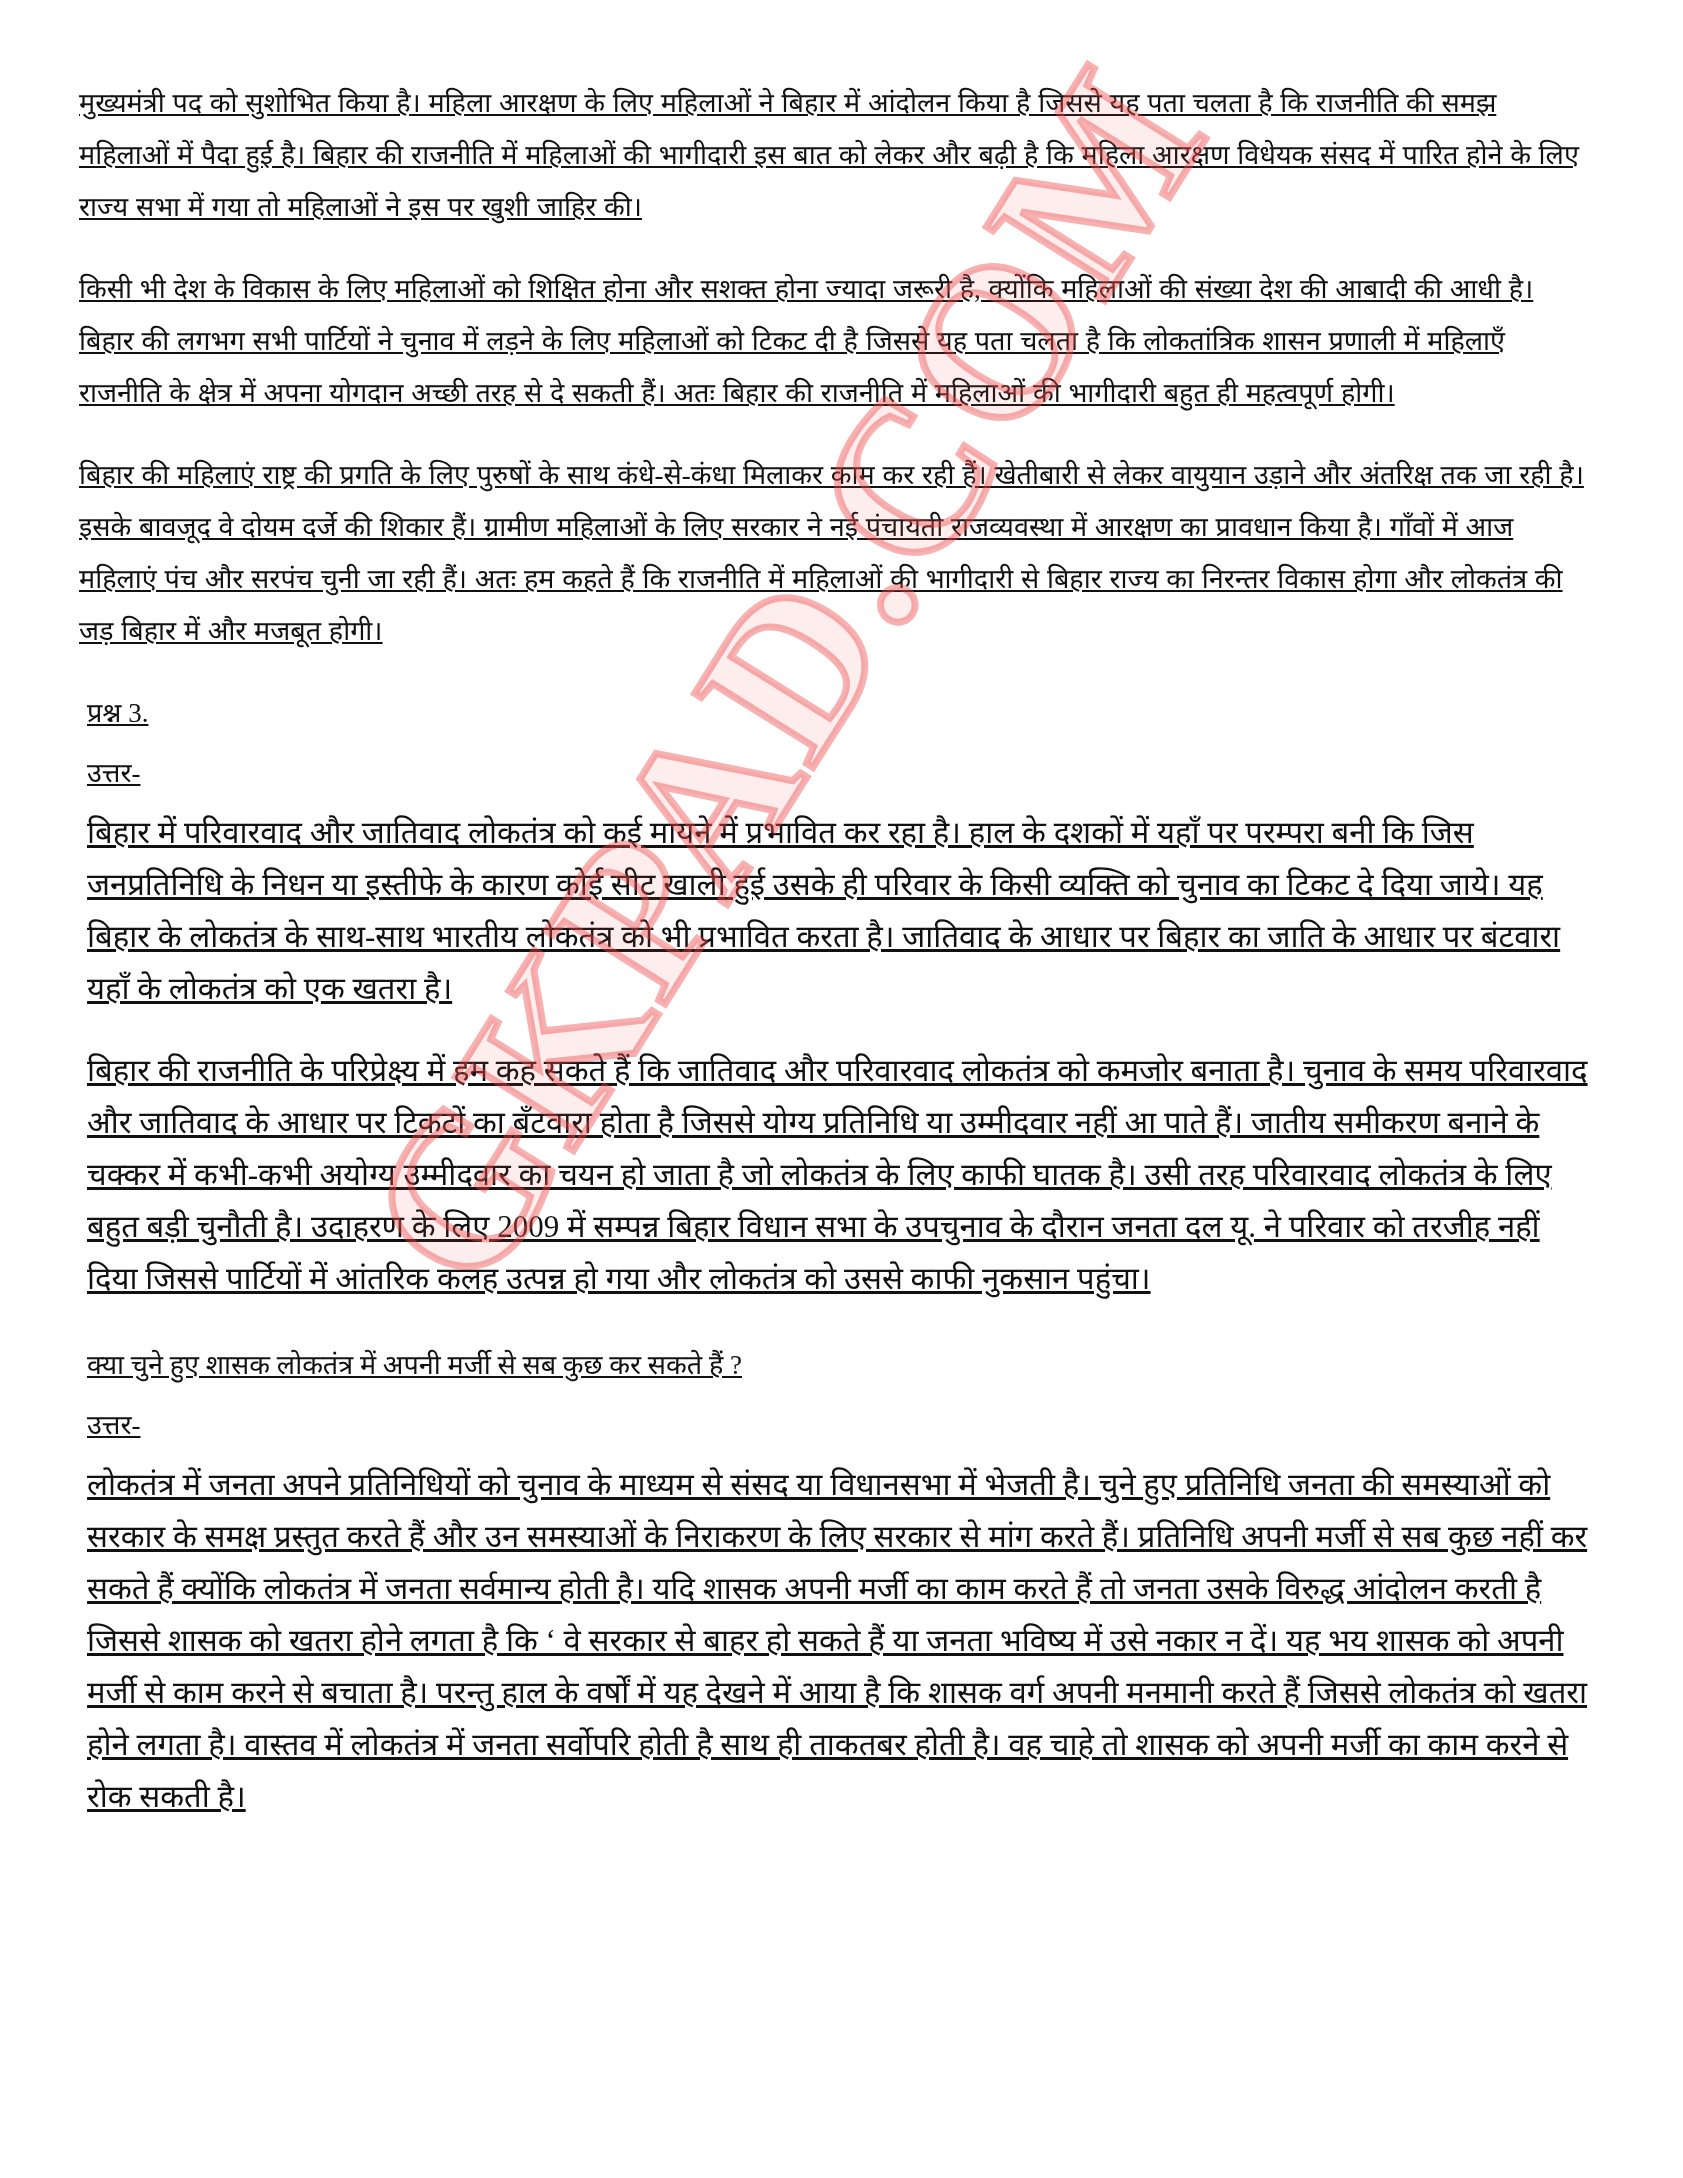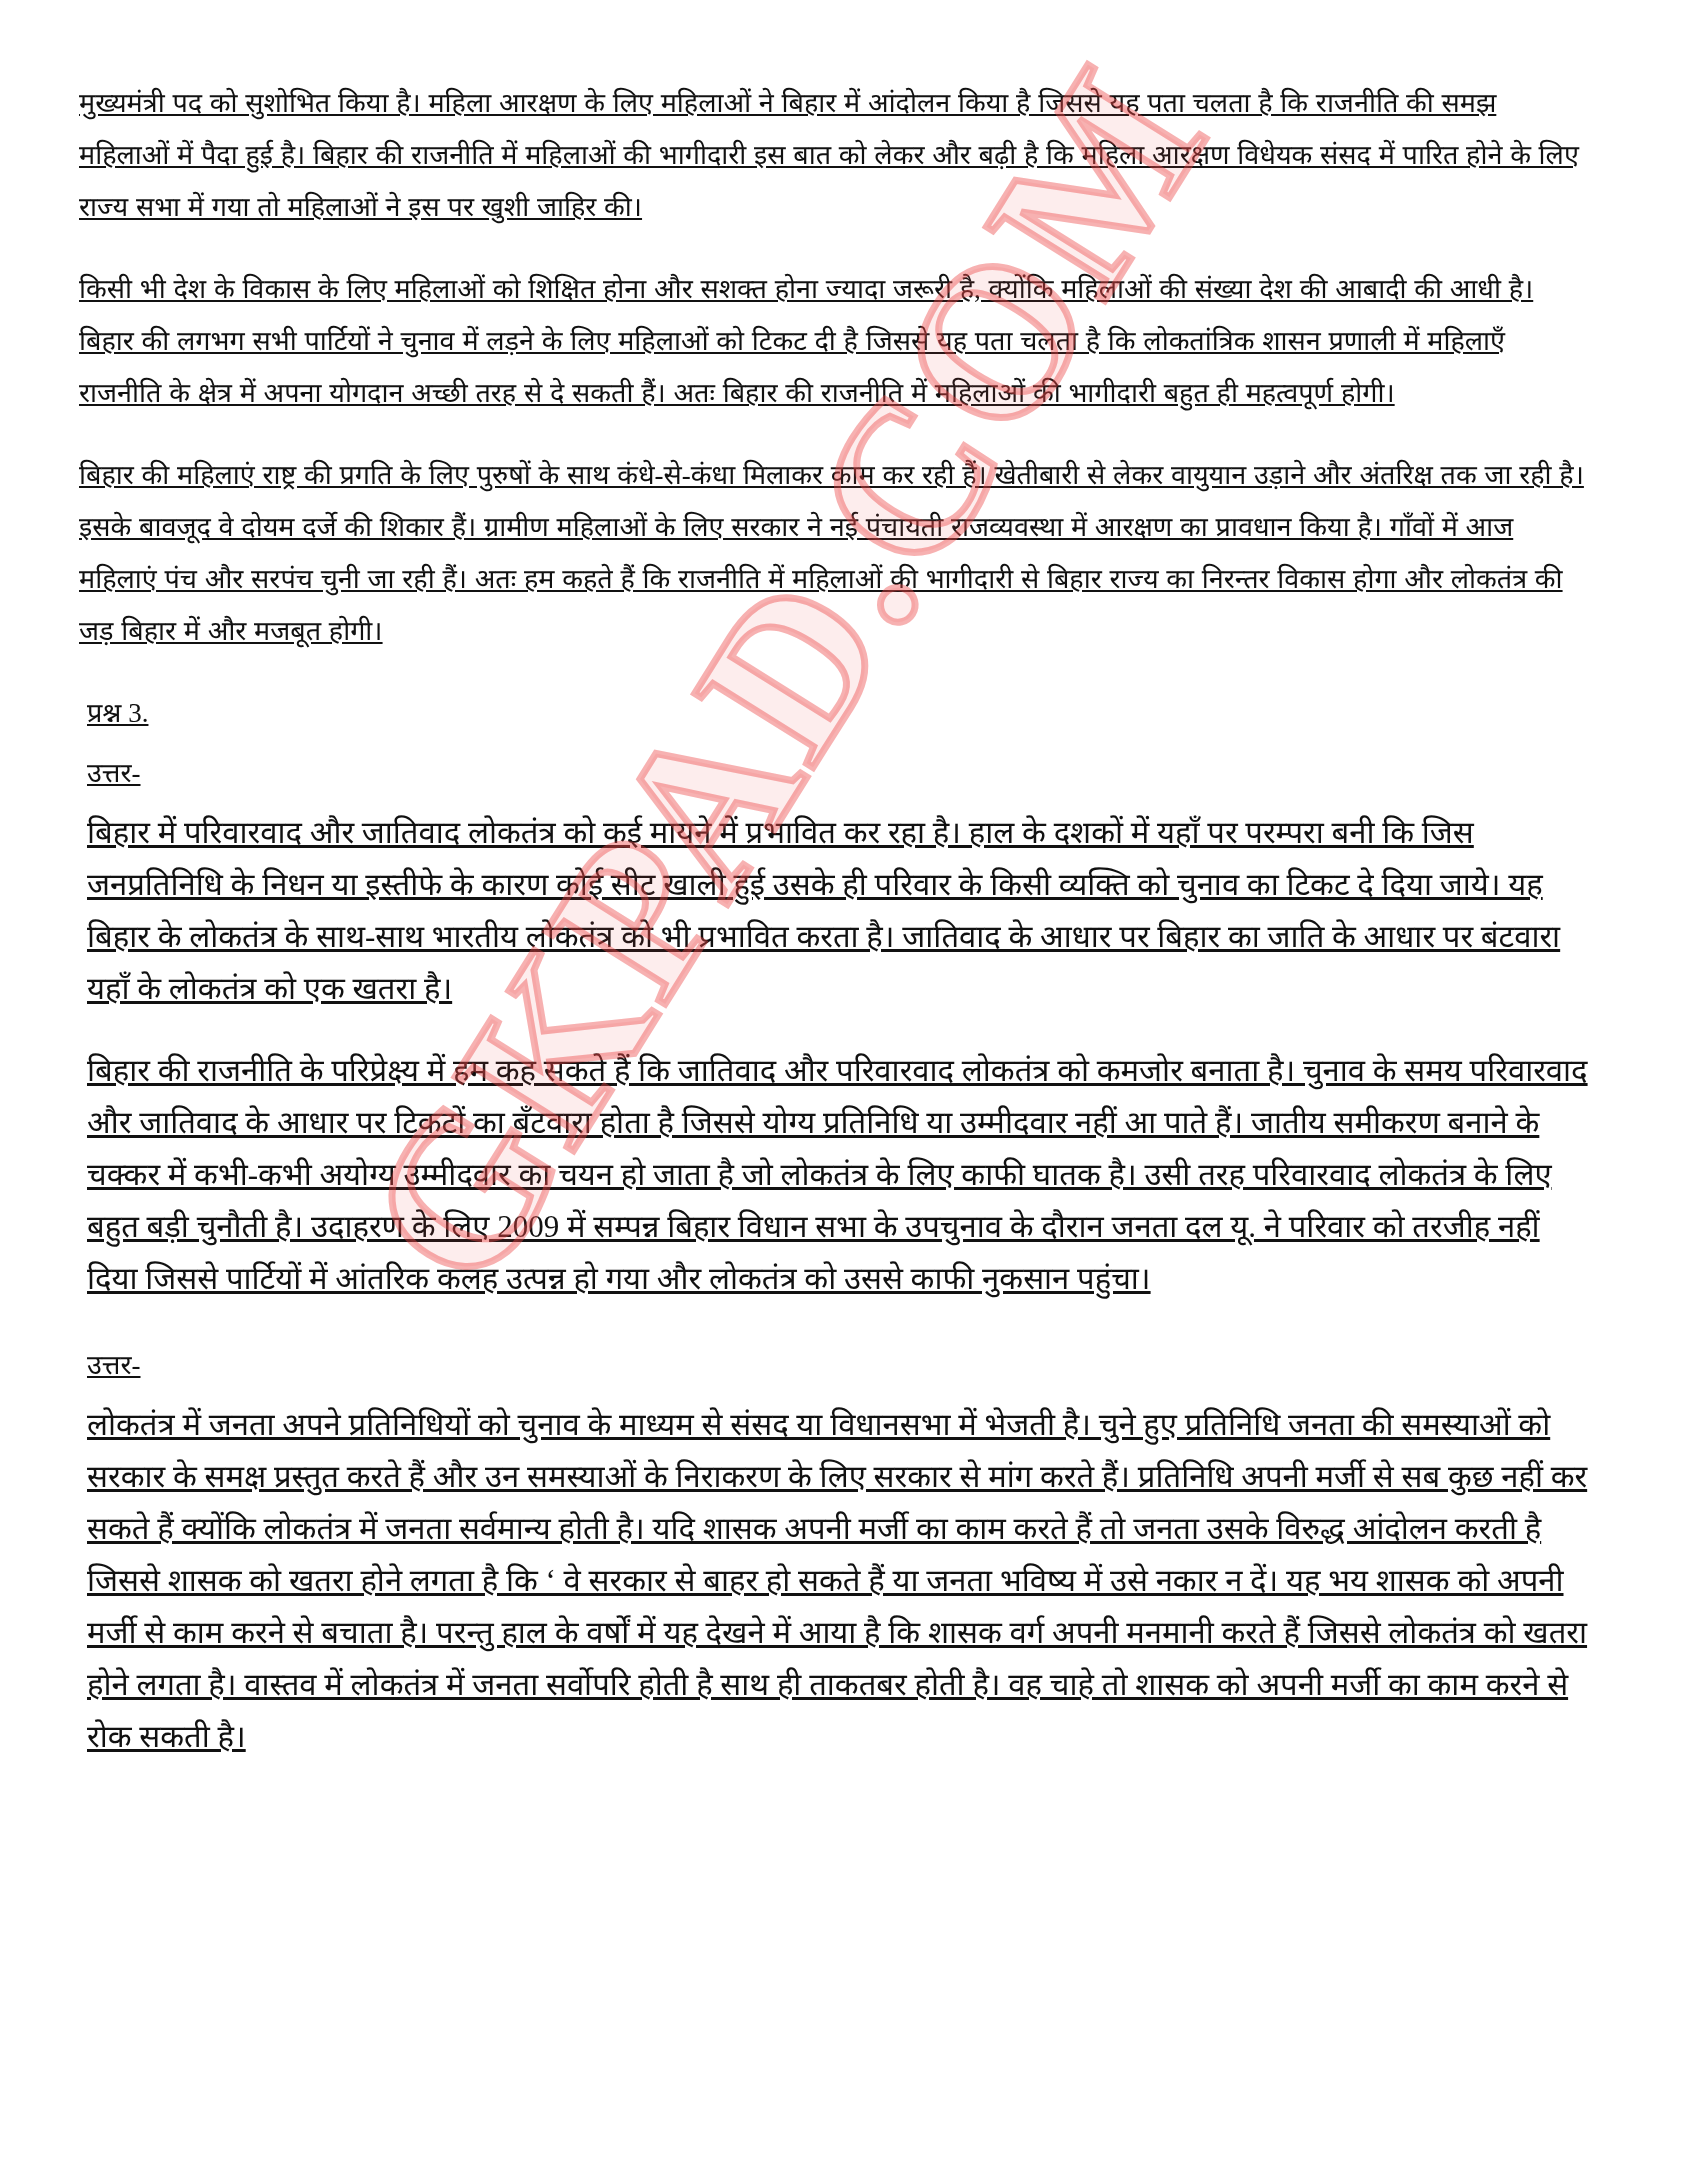--- a/index.html
+++ b/index.html
@@ -72,20 +72,21 @@
   <p class="para">बिहार की महिलाएं राष्ट्र की प्रगति के लिए पुरुषों के साथ कंधे-से-कंधा मिलाकर काम कर रही हैं। खेतीबारी से लेकर वायुयान उड़ाने और अंतरिक्ष तक जा रही है। इसके बावजूद वे दोयम दर्जे की शिकार हैं। ग्रामीण महिलाओं के लिए सरकार ने नई पंचायती राजव्यवस्था में आरक्षण का प्रावधान किया है। गाँवों में आज महिलाएं पंच और सरपंच चुनी जा रही हैं। अतः हम कहते हैं कि राजनीति में महिलाओं की भागीदारी से बिहार राज्य का निरन्तर विकास होगा और लोकतंत्र की जड़ बिहार में और मजबूत होगी।</p>
 
   <div class="qblock">
     <p class="qline">प्रश्न 3.</p>
     <p class="qline">उत्तर-</p>
     <p class="answer-para">बिहार में परिवारवाद और जातिवाद लोकतंत्र को कई मायने में प्रभावित कर रहा है। हाल के दशकों में यहाँ पर परम्परा बनी कि जिस जनप्रतिनिधि के निधन या इस्तीफे के कारण कोई सीट खाली हुई उसके ही परिवार के किसी व्यक्ति को चुनाव का टिकट दे दिया जाये। यह बिहार के लोकतंत्र के साथ-साथ भारतीय लोकतंत्र को भी प्रभावित करता है। जातिवाद के आधार पर बिहार का जाति के आधार पर बंटवारा यहाँ के लोकतंत्र को एक खतरा है।</p>
     <p class="answer-para">बिहार की राजनीति के परिप्रेक्ष्य में हम कह सकते हैं कि जातिवाद और परिवारवाद लोकतंत्र को कमजोर बनाता है। चुनाव के समय परिवारवाद और जातिवाद के आधार पर टिकटों का बँटवारा होता है जिससे योग्य प्रतिनिधि या उम्मीदवार नहीं आ पाते हैं। जातीय समीकरण बनाने के चक्कर में कभी-कभी अयोग्य उम्मीदवार का चयन हो जाता है जो लोकतंत्र के लिए काफी घातक है। उसी तरह परिवारवाद लोकतंत्र के लिए बहुत बड़ी चुनौती है। उदाहरण के लिए 2009 में सम्पन्न बिहार विधान सभा के उपचुनाव के दौरान जनता दल यू. ने परिवार को तरजीह नहीं दिया जिससे पार्टियों में आंतरिक कलह उत्पन्न हो गया और लोकतंत्र को उससे काफी नुकसान पहुंचा।</p>
   </div>
 
   <div class="qblock">
+    <p class="qline">क्या चुने हुए शासक लोकतंत्र में अपनी मर्जी से सब कुछ कर सकते हैं ?</p>
     <p class="qline">उत्तर-</p>
     <p class="answer-para">लोकतंत्र में जनता अपने प्रतिनिधियों को चुनाव के माध्यम से संसद या विधानसभा में भेजती है। चुने हुए प्रतिनिधि जनता की समस्याओं को सरकार के समक्ष प्रस्तुत करते हैं और उन समस्याओं के निराकरण के लिए सरकार से मांग करते हैं। प्रतिनिधि अपनी मर्जी से सब कुछ नहीं कर सकते हैं क्योंकि लोकतंत्र में जनता सर्वमान्य होती है। यदि शासक अपनी मर्जी का काम करते हैं तो जनता उसके विरुद्ध आंदोलन करती है जिससे शासक को खतरा होने लगता है कि ‘ वे सरकार से बाहर हो सकते हैं या जनता भविष्य में उसे नकार न दें। यह भय शासक को अपनी मर्जी से काम करने से बचाता है। परन्तु हाल के वर्षों में यह देखने में आया है कि शासक वर्ग अपनी मनमानी करते हैं जिससे लोकतंत्र को खतरा होने लगता है। वास्तव में लोकतंत्र में जनता सर्वोपरि होती है साथ ही ताकतबर होती है। वह चाहे तो शासक को अपनी मर्जी का काम करने से रोक सकती है।</p>
   </div>
 
 </div>
 
 <div class="watermark">GKPAD.COM</div>
 
 
 </body></html>

